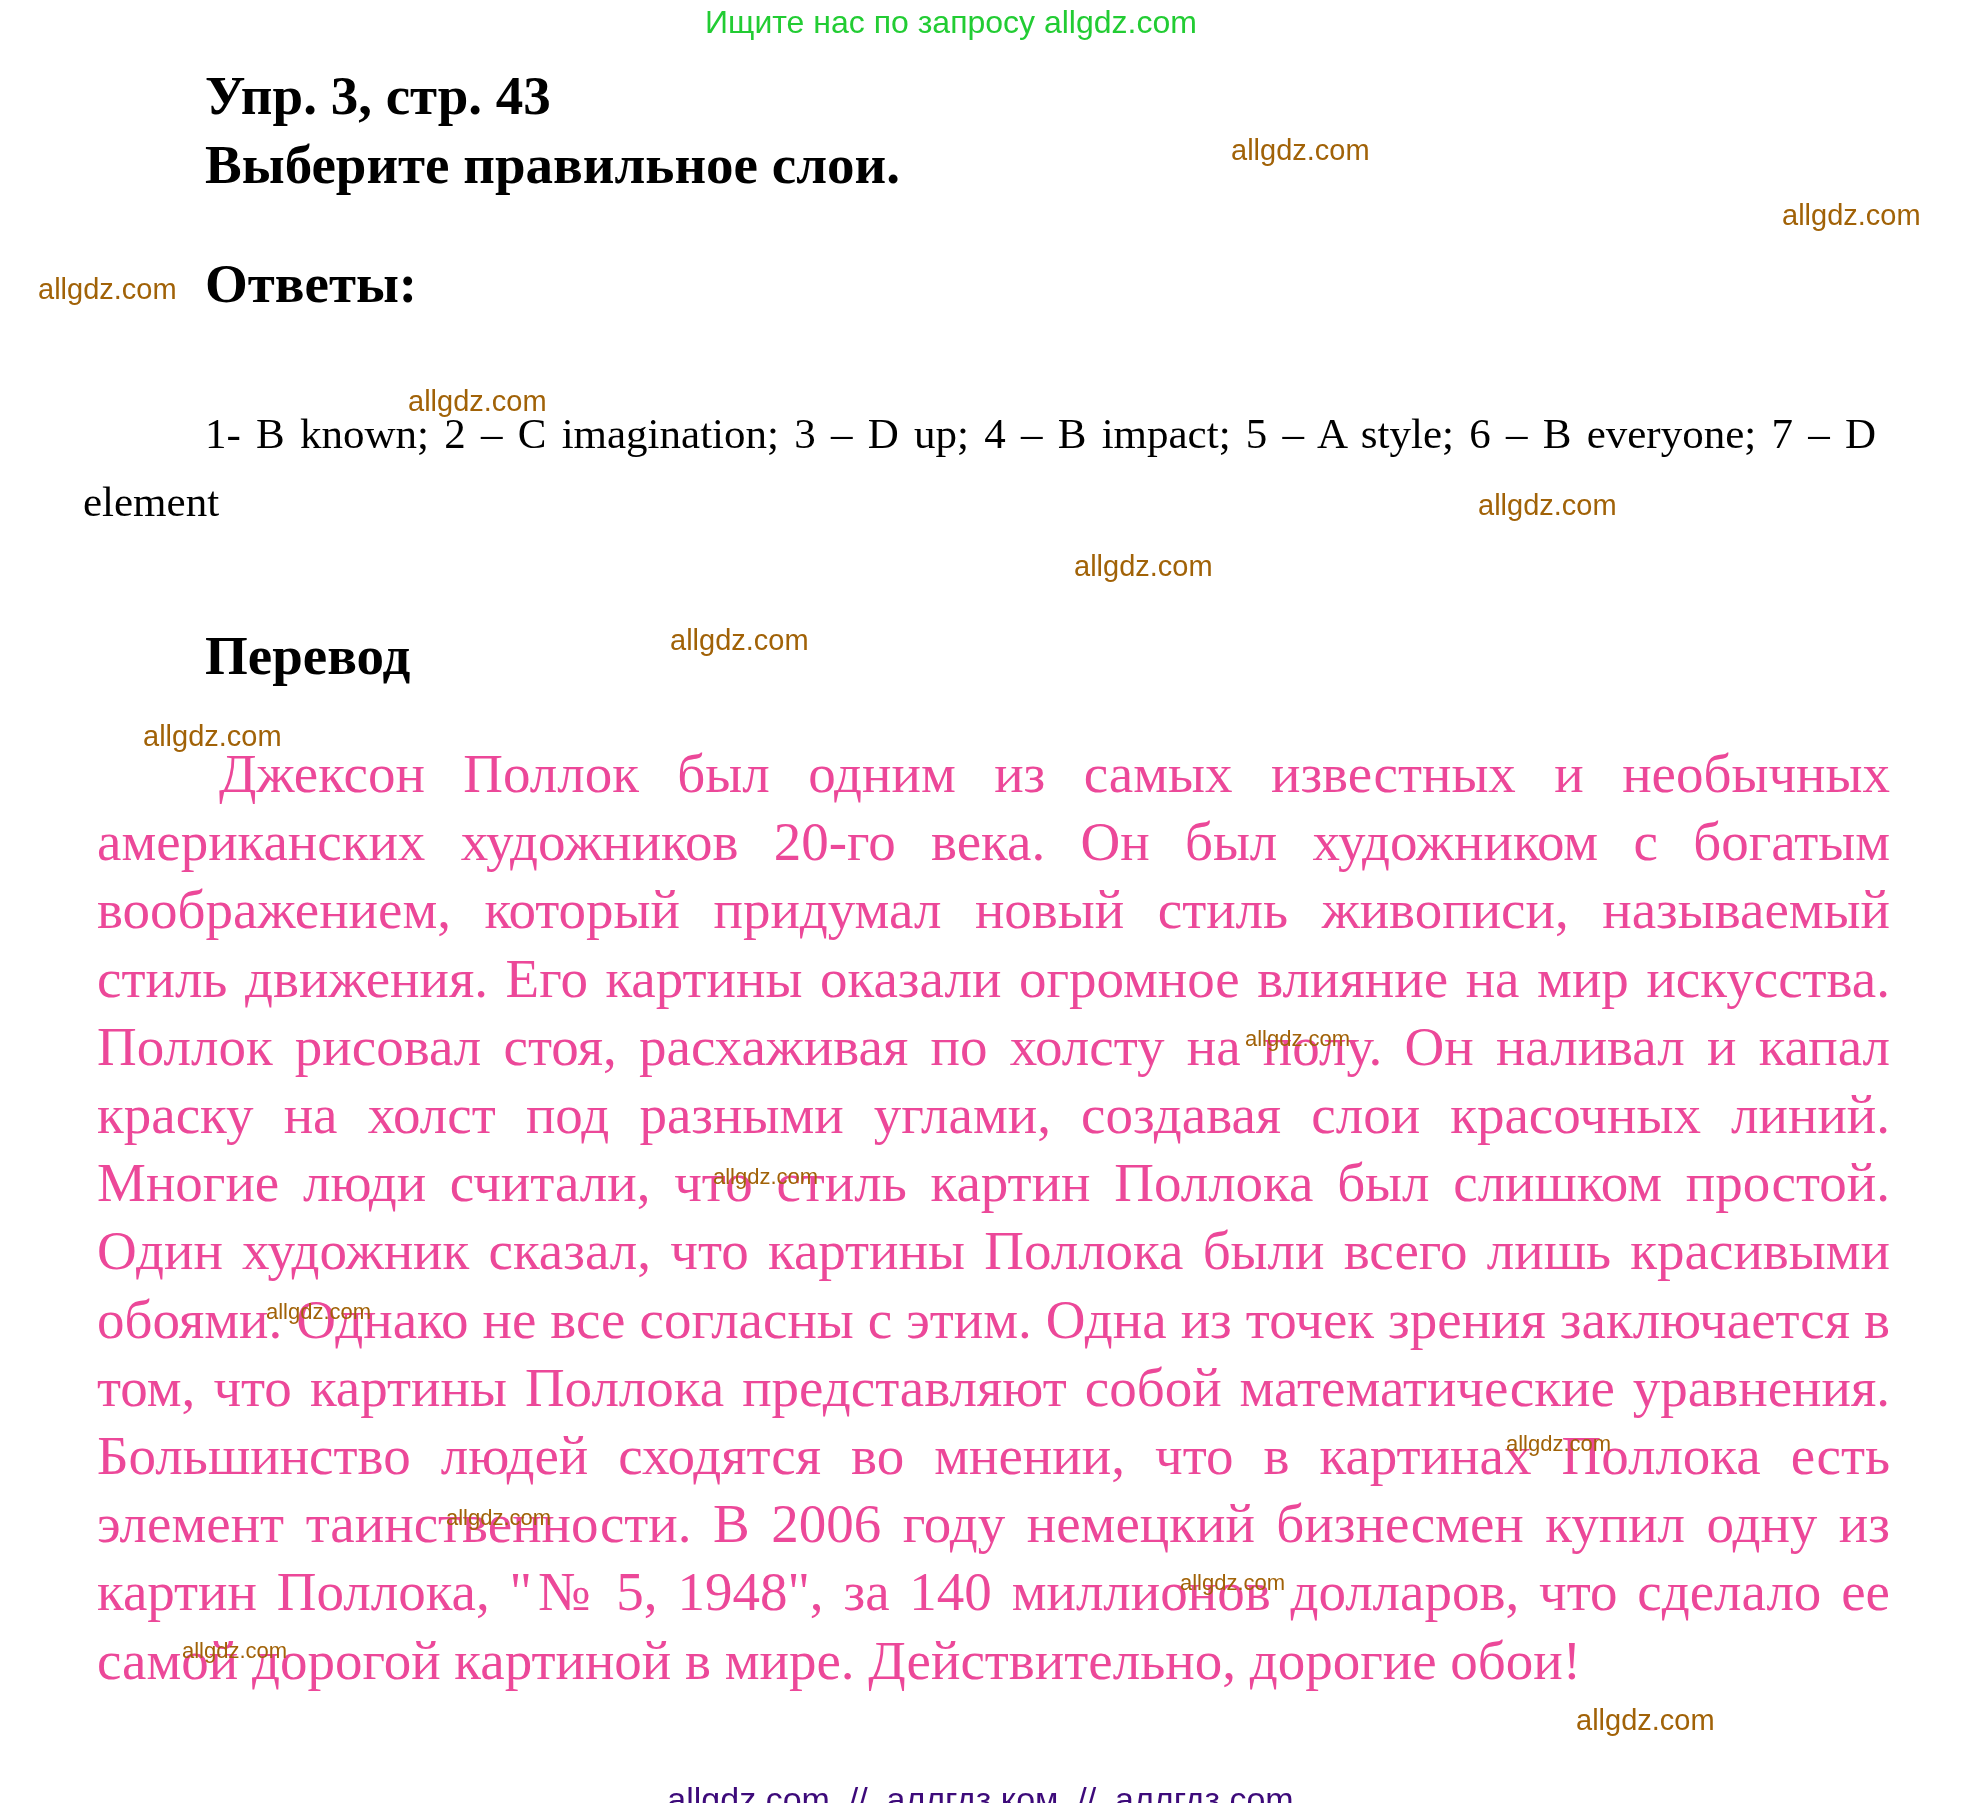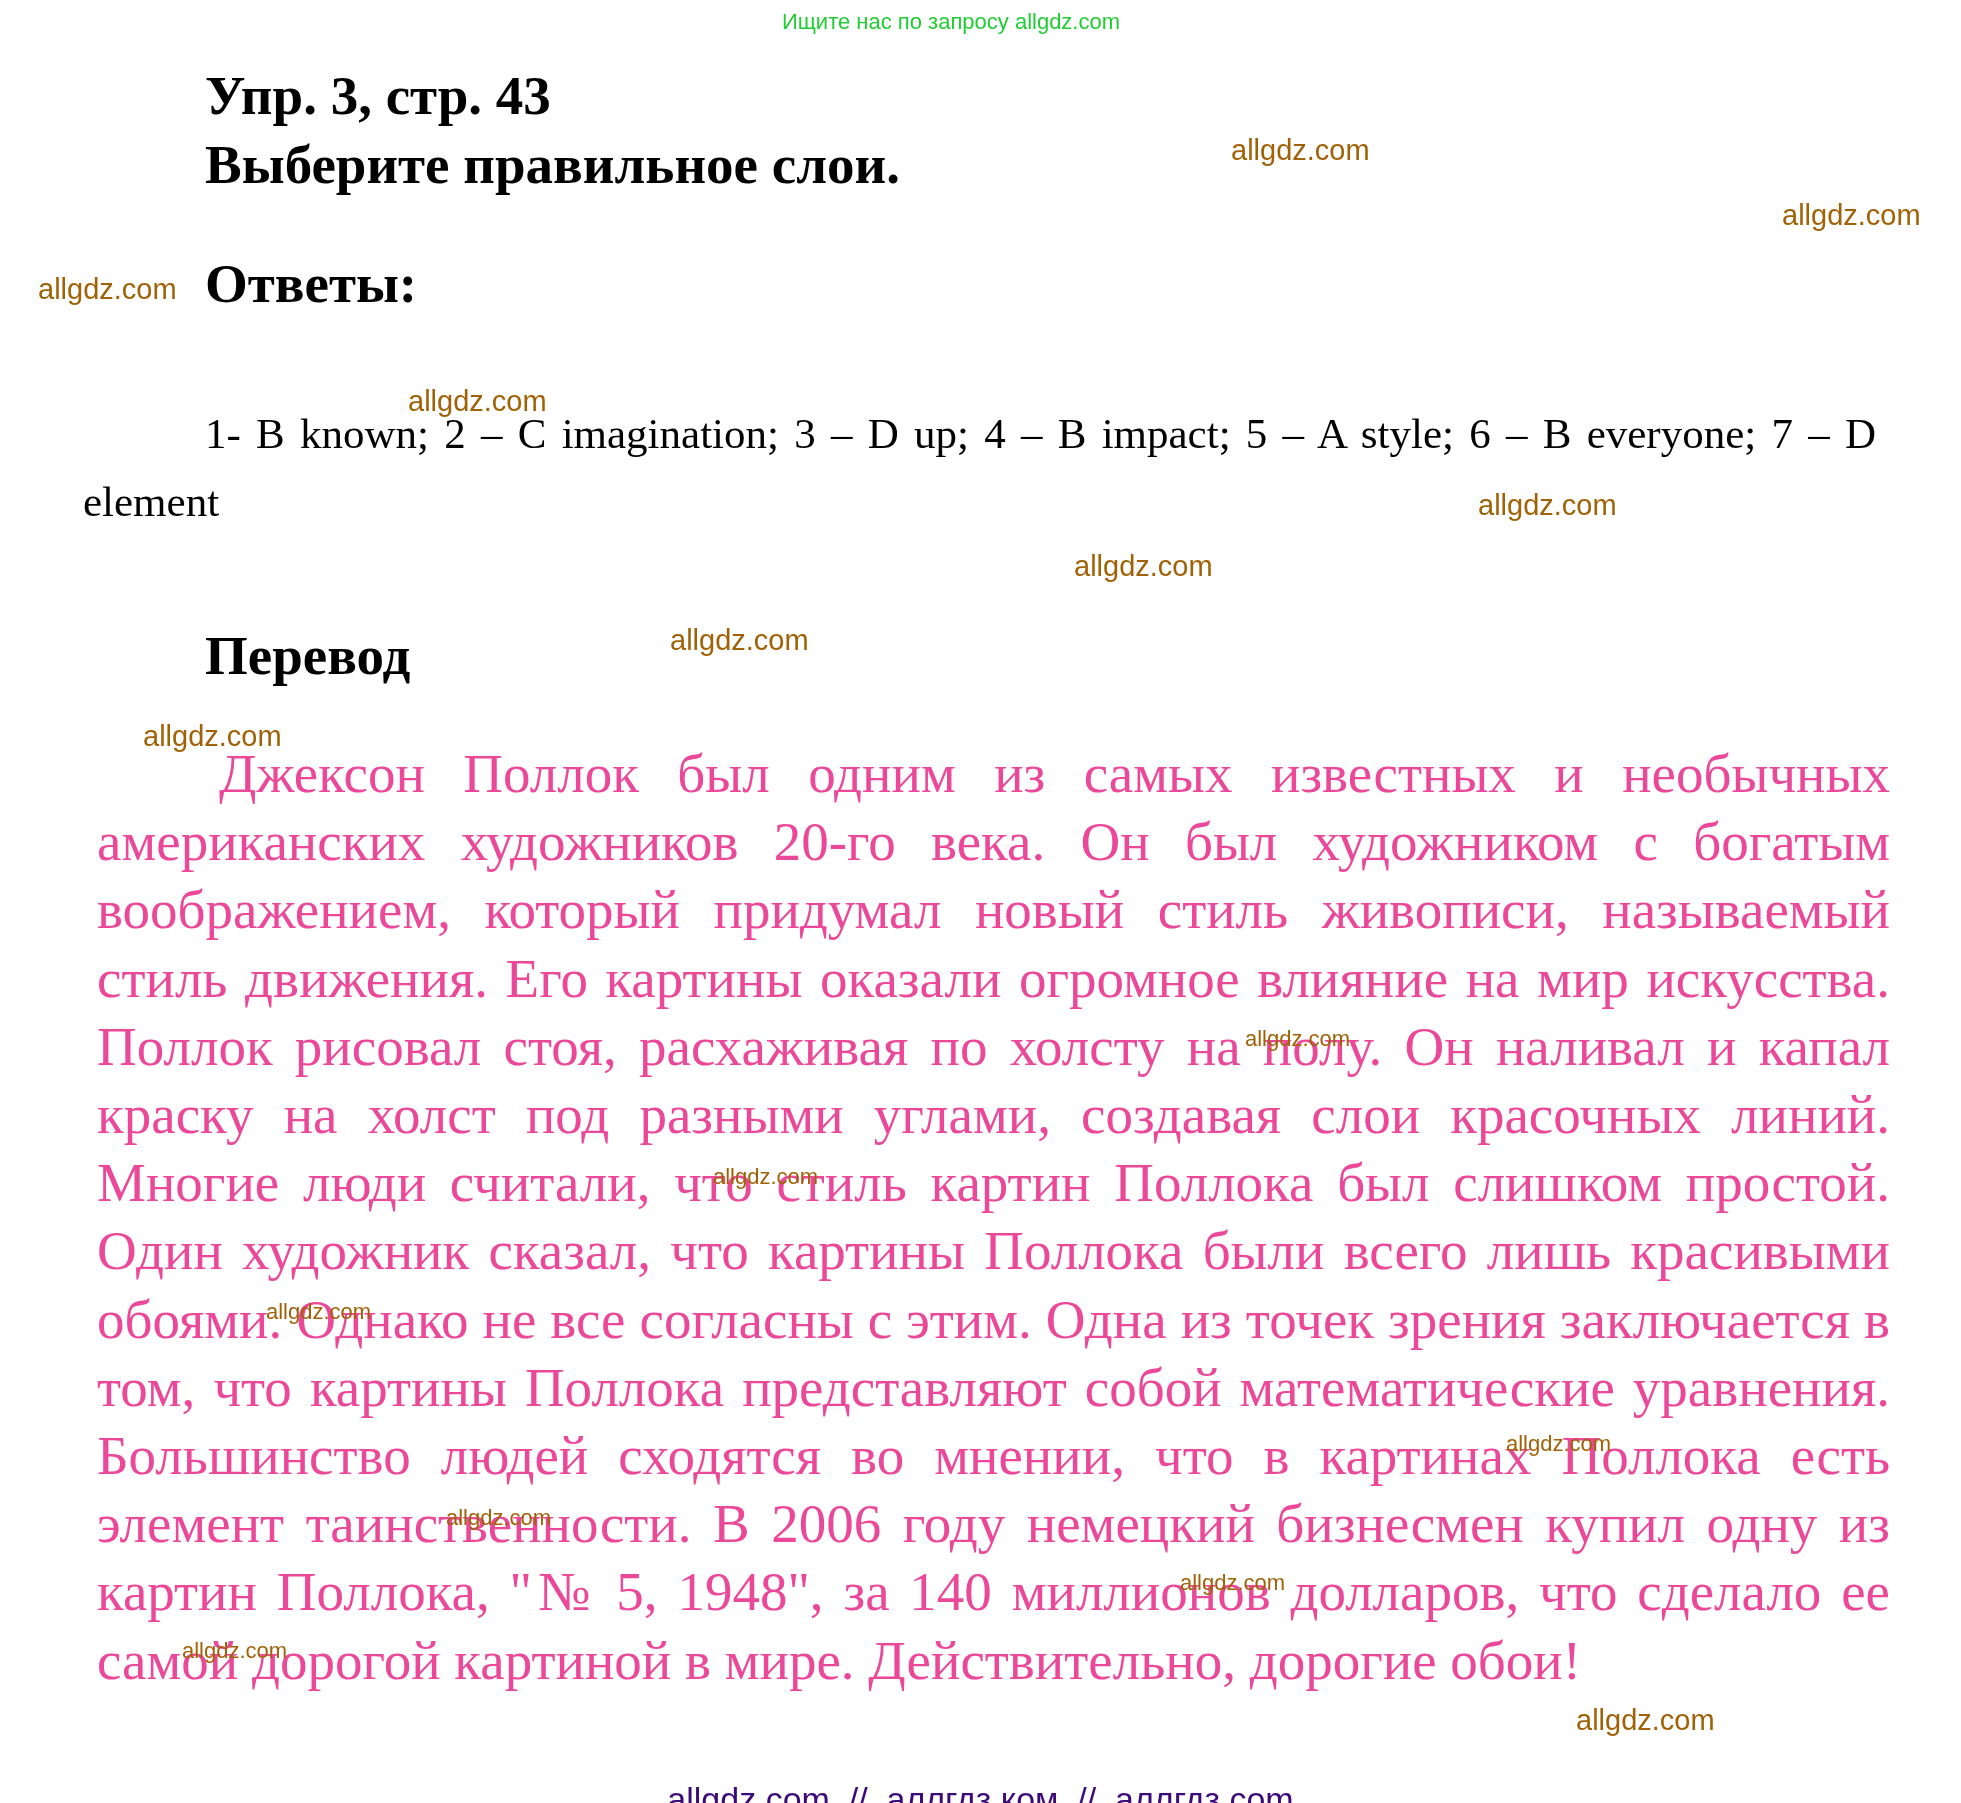--- a/index.html
+++ b/index.html
@@ -1,19 +1,19 @@
 <!DOCTYPE html>
 <html><head>
 <meta charset="utf-8">
 <style>
   html, body { margin:0; padding:0; background:#ffffff; }
   body { width:1961px; height:1803px; position:relative; overflow:hidden; }
   .banner {
     position:absolute; left:0; width:1902px; top:2px; text-align:center;
-    font-family:"Liberation Sans", sans-serif; font-size:22px; line-height:40px;
+    font-family:"Liberation Sans", sans-serif; font-size:32px; line-height:40px;
   }
   .h {
     position:absolute; left:205px; font-family:"Liberation Serif", serif;
     font-weight:bold; font-size:55px; line-height:64px; color:#000; margin:0;
   }
   .wm {
     position:absolute; font-family:Liberation Sans, sans-serif; font-size:29px;
     line-height:34px; color:#a16207; white-space:nowrap;margin-top:22px;
   }
   .answers {

